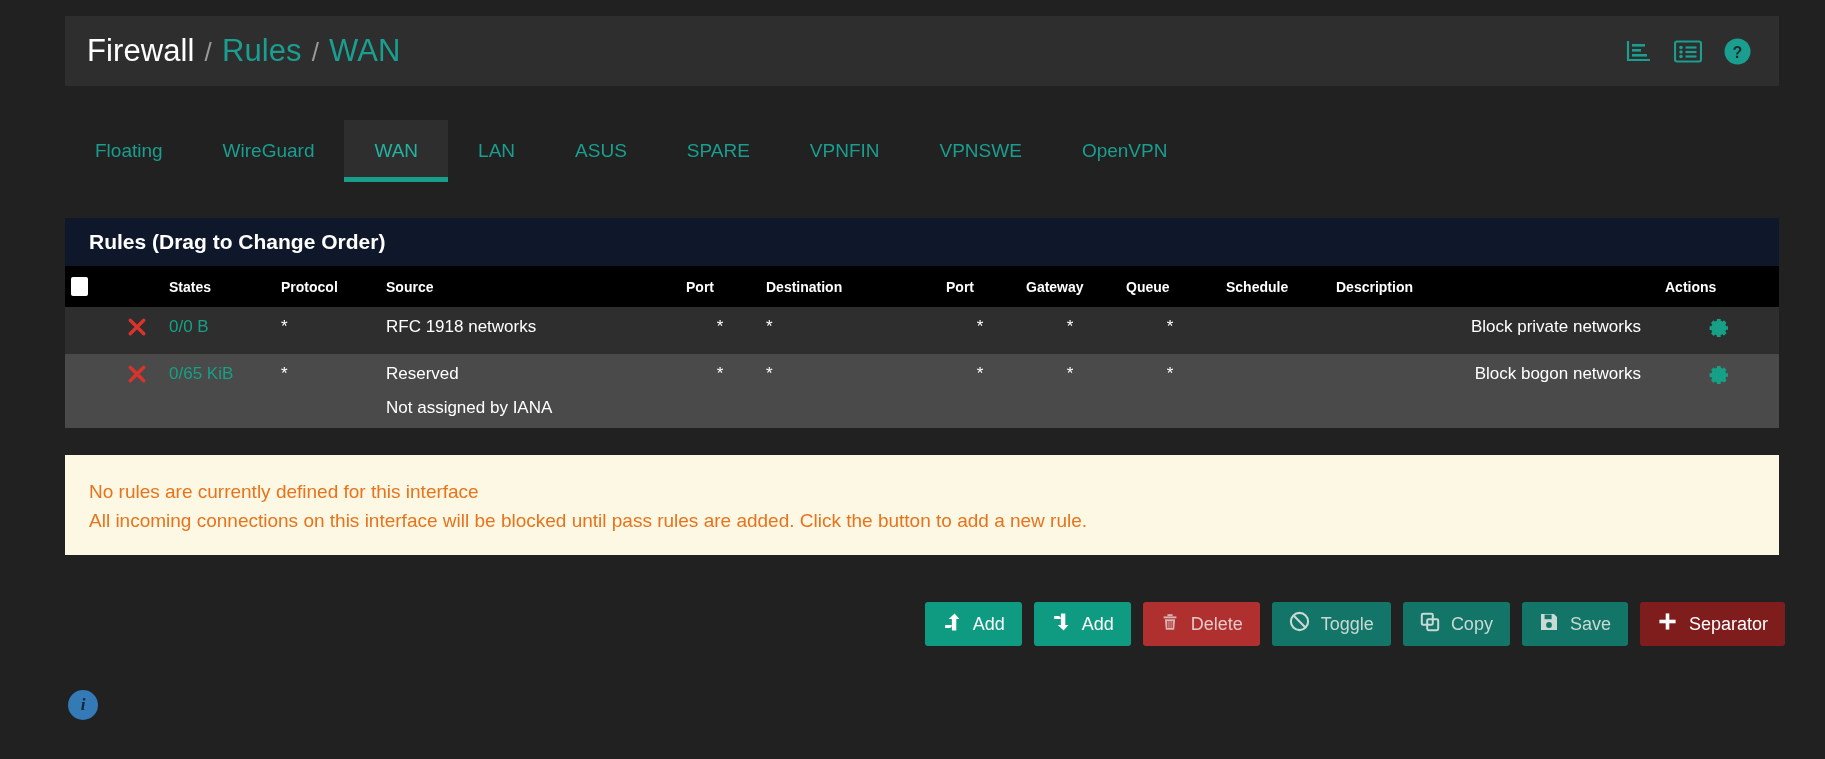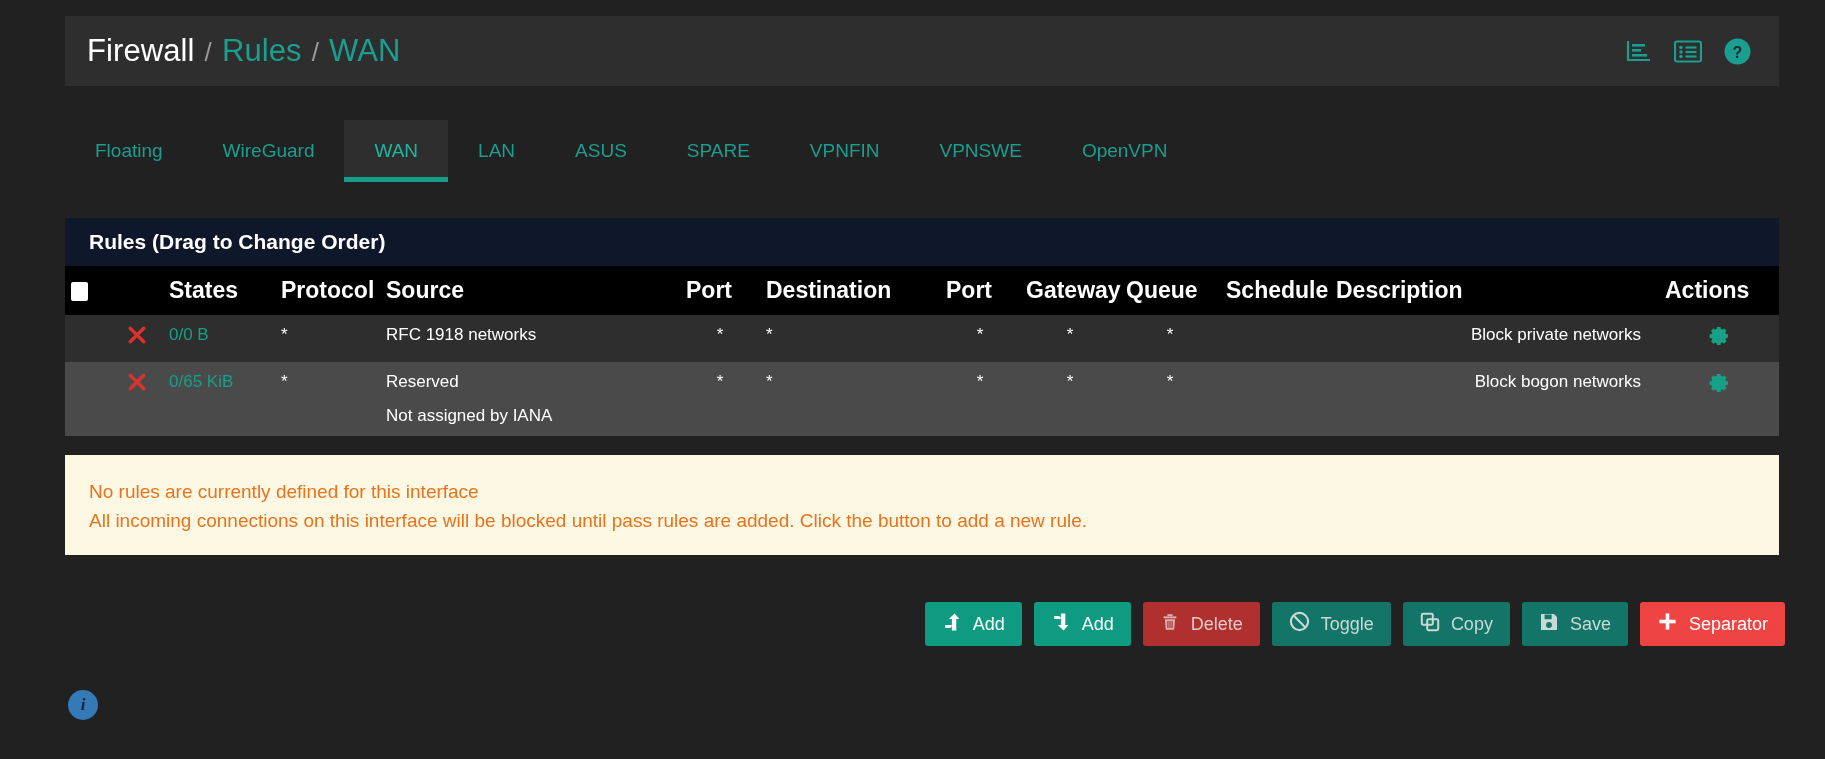--- a/index.html
+++ b/index.html
@@ -102,21 +102,21 @@
   }
 
   table.rules {
     width: 100%;
     border-collapse: collapse;
     table-layout: fixed;
   }
   table.rules thead tr { background: #000000; }
   table.rules th {
     color: #ffffff;
-    font-size: 23px;
+    font-size: 14px;
     font-weight: bold;
     padding: 11px 6px;
     text-align: left;
     white-space: nowrap;
   }
   table.rules td {
     font-size: 17px;
     color: #ffffff;
     padding: 10px 6px;
     vertical-align: top;
@@ -194,21 +194,21 @@
     border-radius: 3px;
     font-size: 18px;
     font-family: "Liberation Sans", sans-serif;
     cursor: pointer;
     color: #ffffff;
   }
   .btn .lbl { line-height: 1; }
   .btn-teal    { background: #0f9b82; color: #ffffff; }
   .btn-red     { background: #b0302f; color: #e3c9c9; }
   .btn-dteal   { background: #127567; color: #c9d9d6; }
-  .btn-orange  { background: #ef4444; color: #ffffff; justify-content: flex-end; }
+  .btn-orange  { background: #7f1d1d; color: #ffffff; justify-content: flex-end; }
   .btn-dteal .lbl, .btn-red .lbl { color: inherit; }
 
   
   .infobtn {
     position: absolute;
     left: 68px;
     top: 690px;
     width: 30px; height: 30px;
     border-radius: 50%;
     background: #337ab7;

